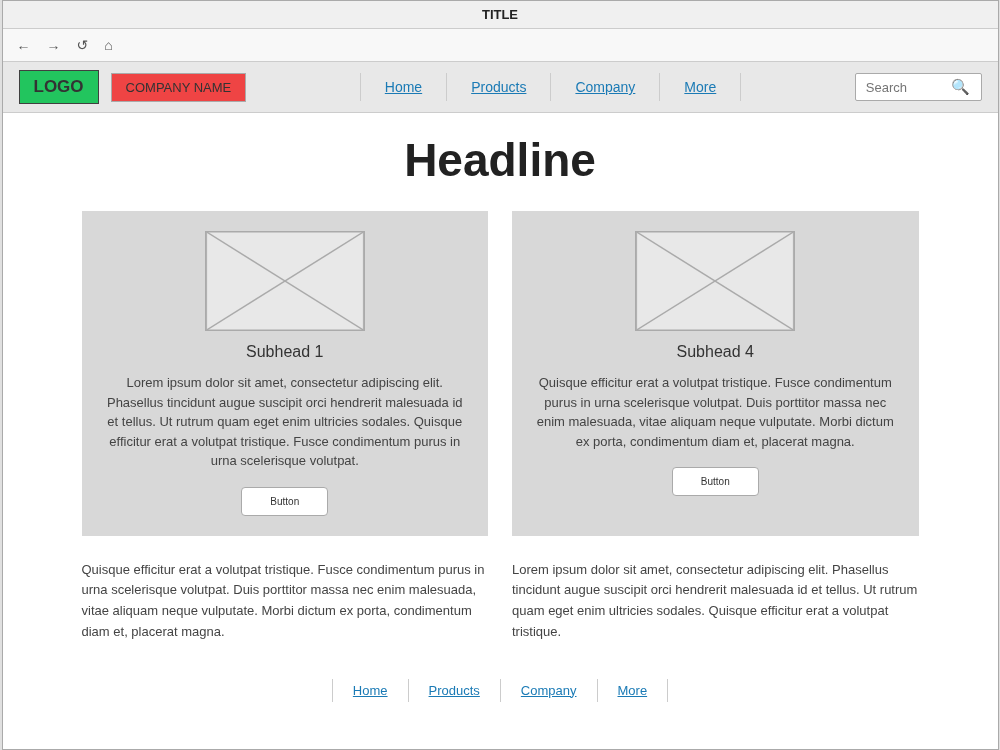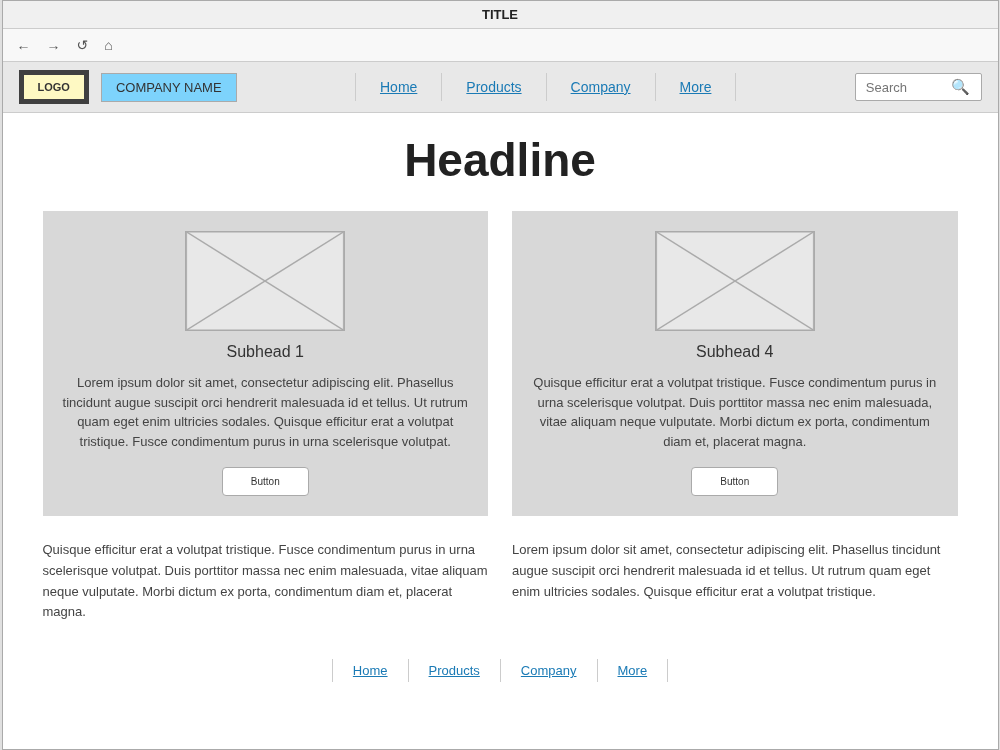--- a/index.html
+++ b/index.html
@@ -60,33 +60,33 @@
     
     .site-header {
       background: #e8e8e8;
       border-bottom: 1px solid #ccc;
       display: flex;
       align-items: center;
       padding: 8px 16px;
       gap: 12px;
     }
     .logo-box {
-      border: 5px solid #404040;
+      border: 1px solid #404040;
       padding: 6px 14px;
-      font-size: 11px;
+      font-size: 17px;
       font-weight: bold;
       color: #333;
-      background: #fef9c3;
+      background: #22c55e;
     }
     .company-name-box {
       border: 1px solid #aaa;
       padding: 6px 14px;
       font-size: 13px;
       color: #333;
-      background: #7dd3fc;
+      background: #ef4444;
     }
     .nav-links {
       display: flex;
       flex: 1;
       justify-content: center;
       gap: 0;
     }
     .nav-link {
       padding: 6px 24px;
       font-size: 14px;
@@ -117,21 +117,21 @@
     }
     .search-icon {
       font-size: 15px;
       color: #555;
       cursor: pointer;
     }
     
     .page-content {
       flex: 1;
       overflow-y: auto;
-      padding: 20px 40px;
+      padding: 20px 79px;
       background: #fff;
     }
     .headline {
       text-align: center;
       font-size: 46px;
       font-weight: bold;
       color: #222;
       margin-bottom: 24px;
     }
     

